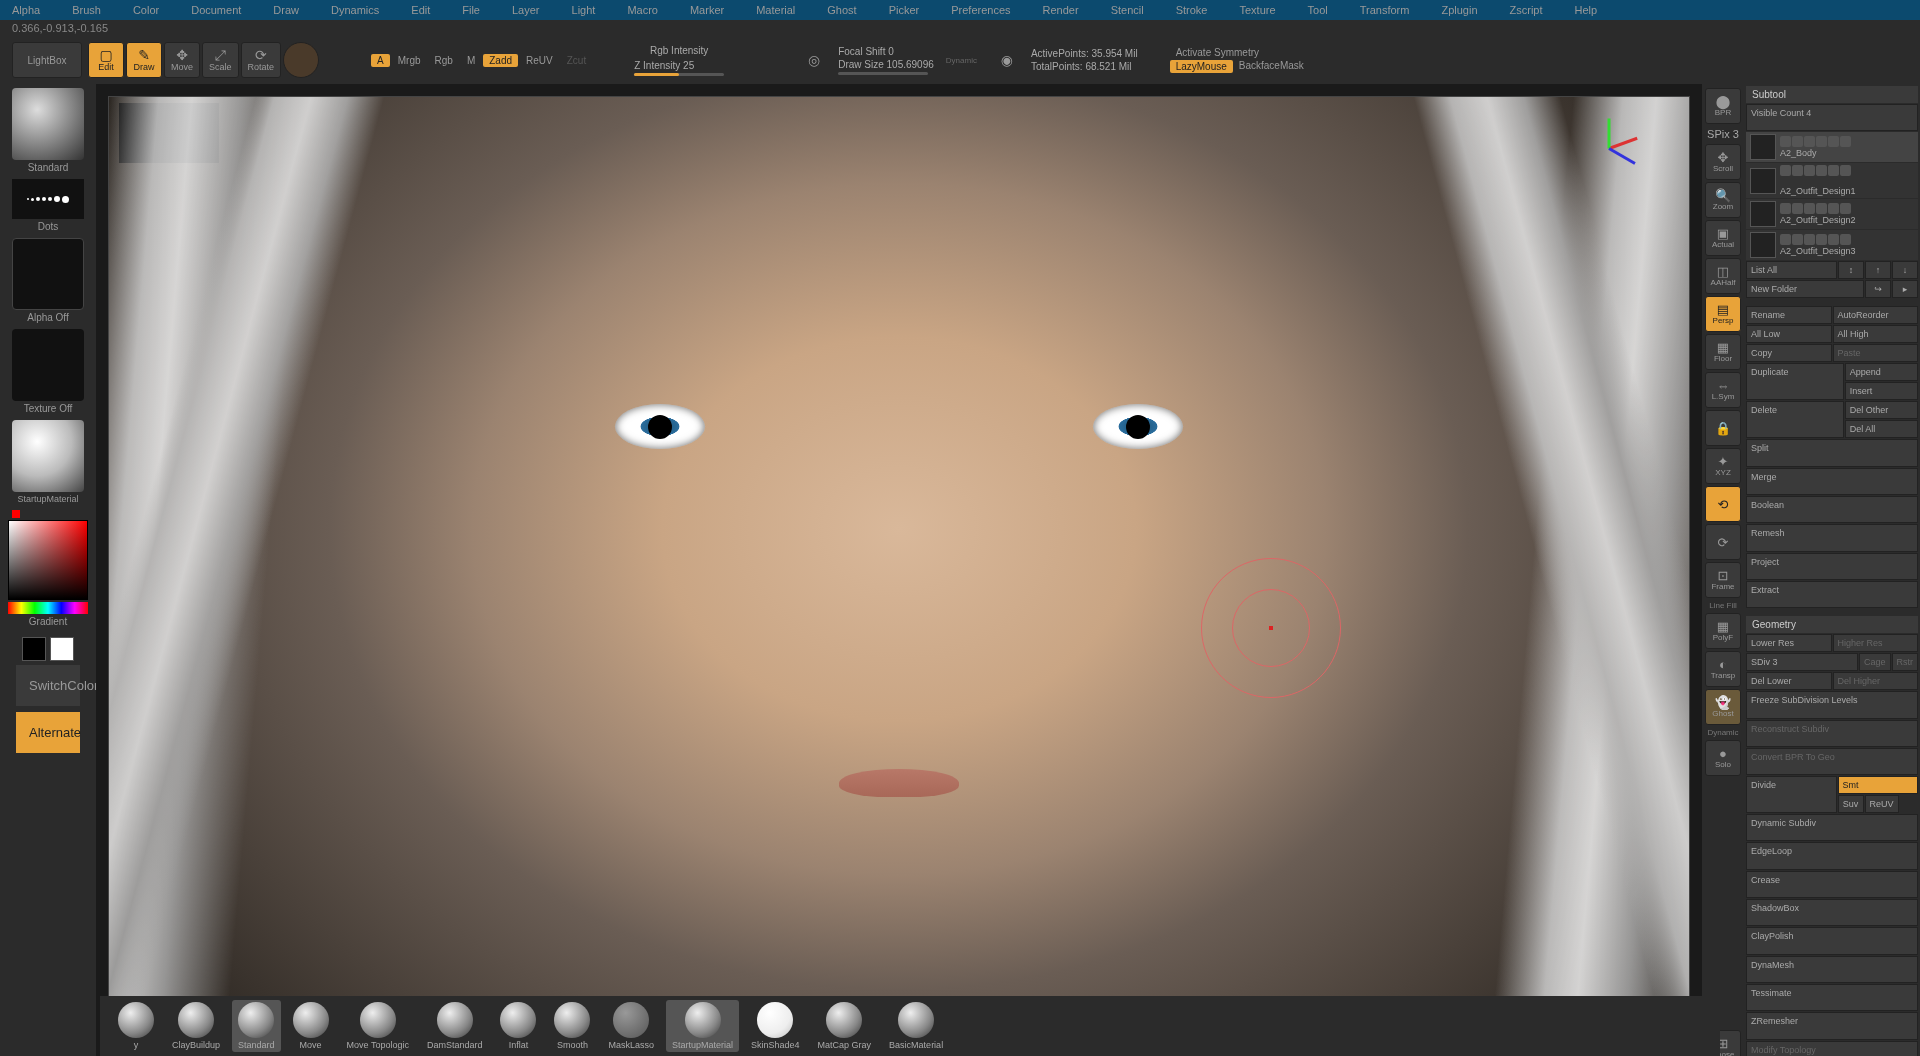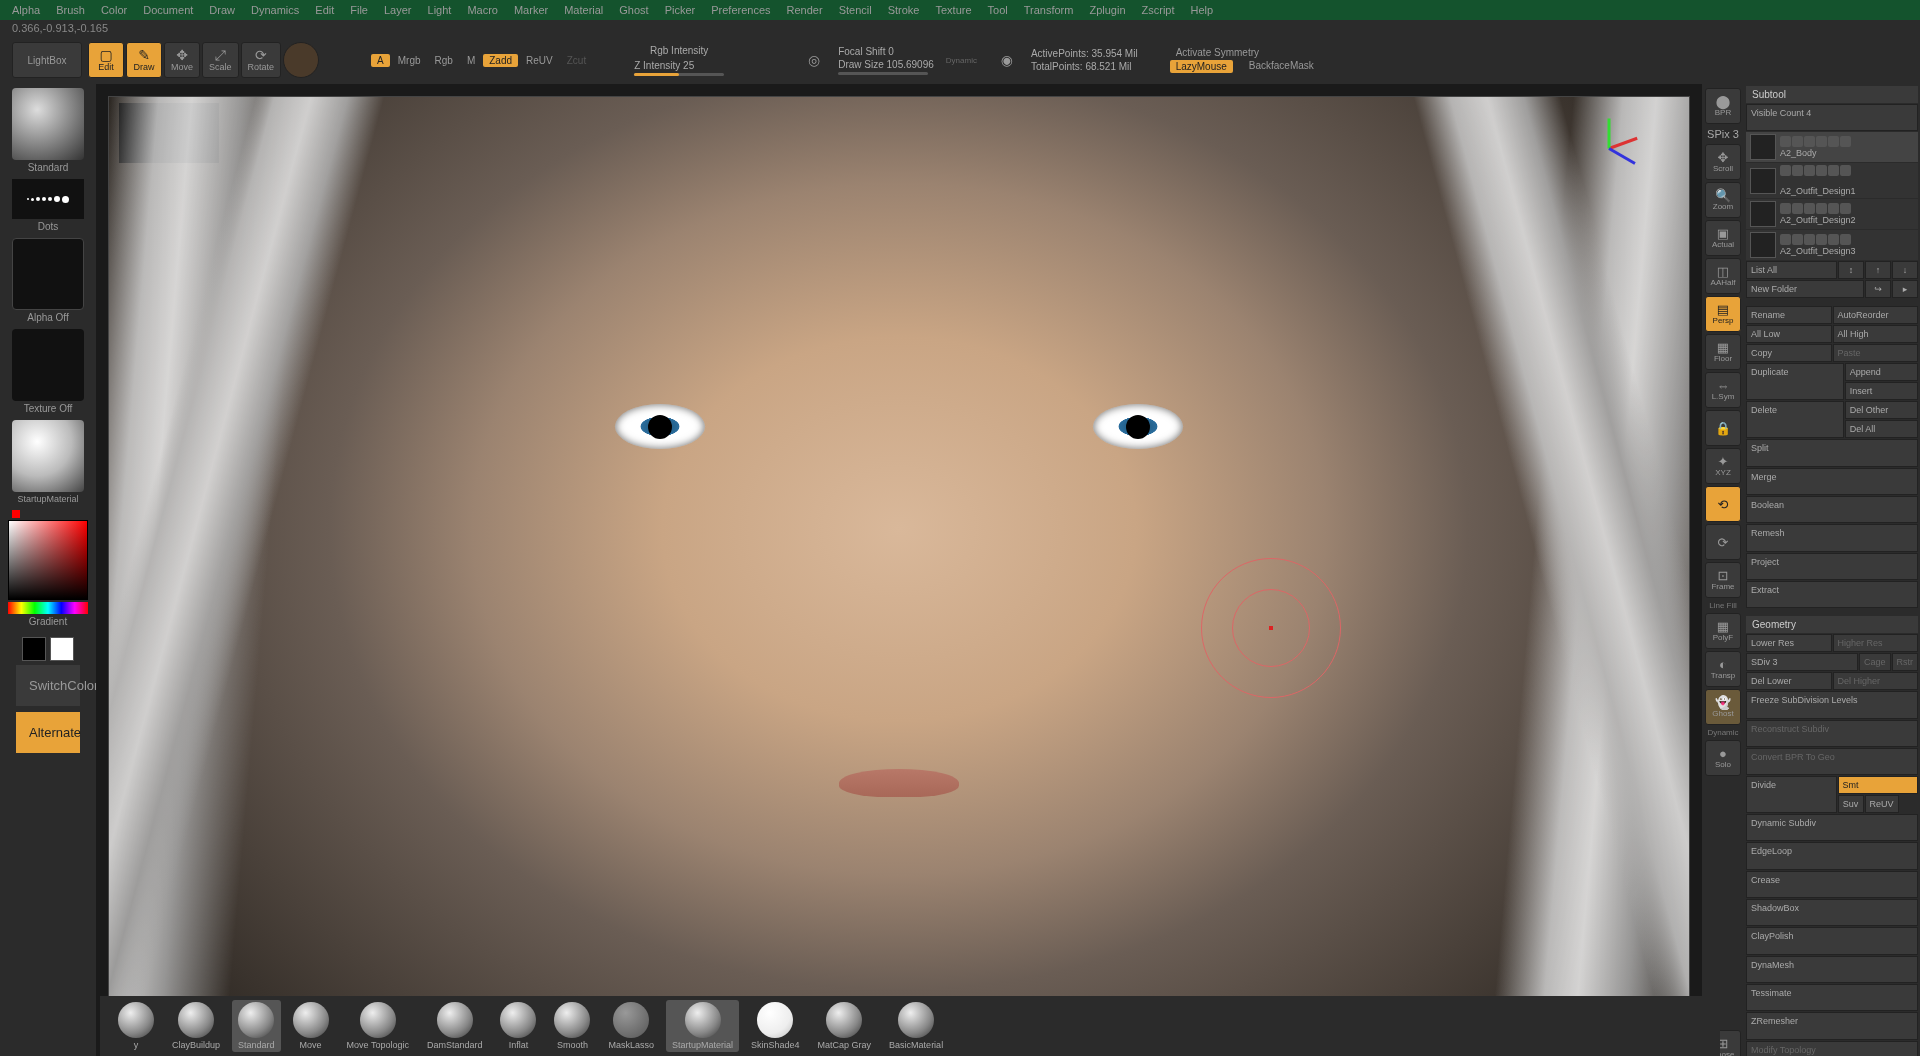--- a/index.html
+++ b/index.html
@@ -1,19 +1,19 @@
 <!DOCTYPE html>
 <html><head>
 <meta charset="utf-8">
 <style>
 * { margin:0; padding:0; box-sizing:border-box; font-family:Arial,sans-serif; user-select:none; }
 body { background:#2b2b2b; color:#a8a8a8; font-size:11px; overflow:hidden; width:1920px; height:1056px; position:relative; }
 
 
-.menubar { display:flex; gap:16px; padding:4px 12px; background:#14532d; font-size:11px; color:#999; }
+.menubar { display:flex; gap:32px; padding:4px 12px; background:#0c4a6e; font-size:11px; color:#999; }
 .menubar span { cursor:pointer; }
 .coords { padding:2px 12px; font-size:11px; color:#888; }
 
 
 .toolbar { display:flex; align-items:center; gap:6px; padding:4px 12px; background:#2b2b2b; height:48px; }
 .tb-btn { background:#3a3a3a; border:1px solid #222; padding:2px 6px; font-size:10px; color:#999; border-radius:3px; display:flex; flex-direction:column; align-items:center; justify-content:center; min-width:36px; height:36px; }
 .tb-btn.orange { background:#e8a339; color:#222; }
 .tb-btn .ic { font-size:14px; line-height:1; }
 .tb-label { font-size:9px; }
 .tb-group { display:flex; gap:2px; align-items:center; }
@@ -188,21 +188,21 @@
   <div class="tb-btn" style="background:transparent;border:none">
       <span class="ic">◉</span>
     </div>
   <div style="display:flex;flex-direction:column;gap:2px">
     <span class="slider-lbl">ActivePoints: 35.954 Mil</span>
     <span class="slider-lbl">TotalPoints: 68.521 Mil</span>
   </div>
   <div style="width:20px"></div>
   <div style="display:flex;flex-direction:column;gap:2px">
     <span class="tb-txt">Activate Symmetry</span>
-    <div style="display:flex;gap:10px">
+    <div style="display:flex;gap:0">
       <span class="tb-chip">LazyMouse</span>
       <span class="tb-txt">BackfaceMask</span>
     </div>
   </div>
 </div>
 
 <div class="layout">
 
   <div class="left">
     <div class="thumb"></div>

